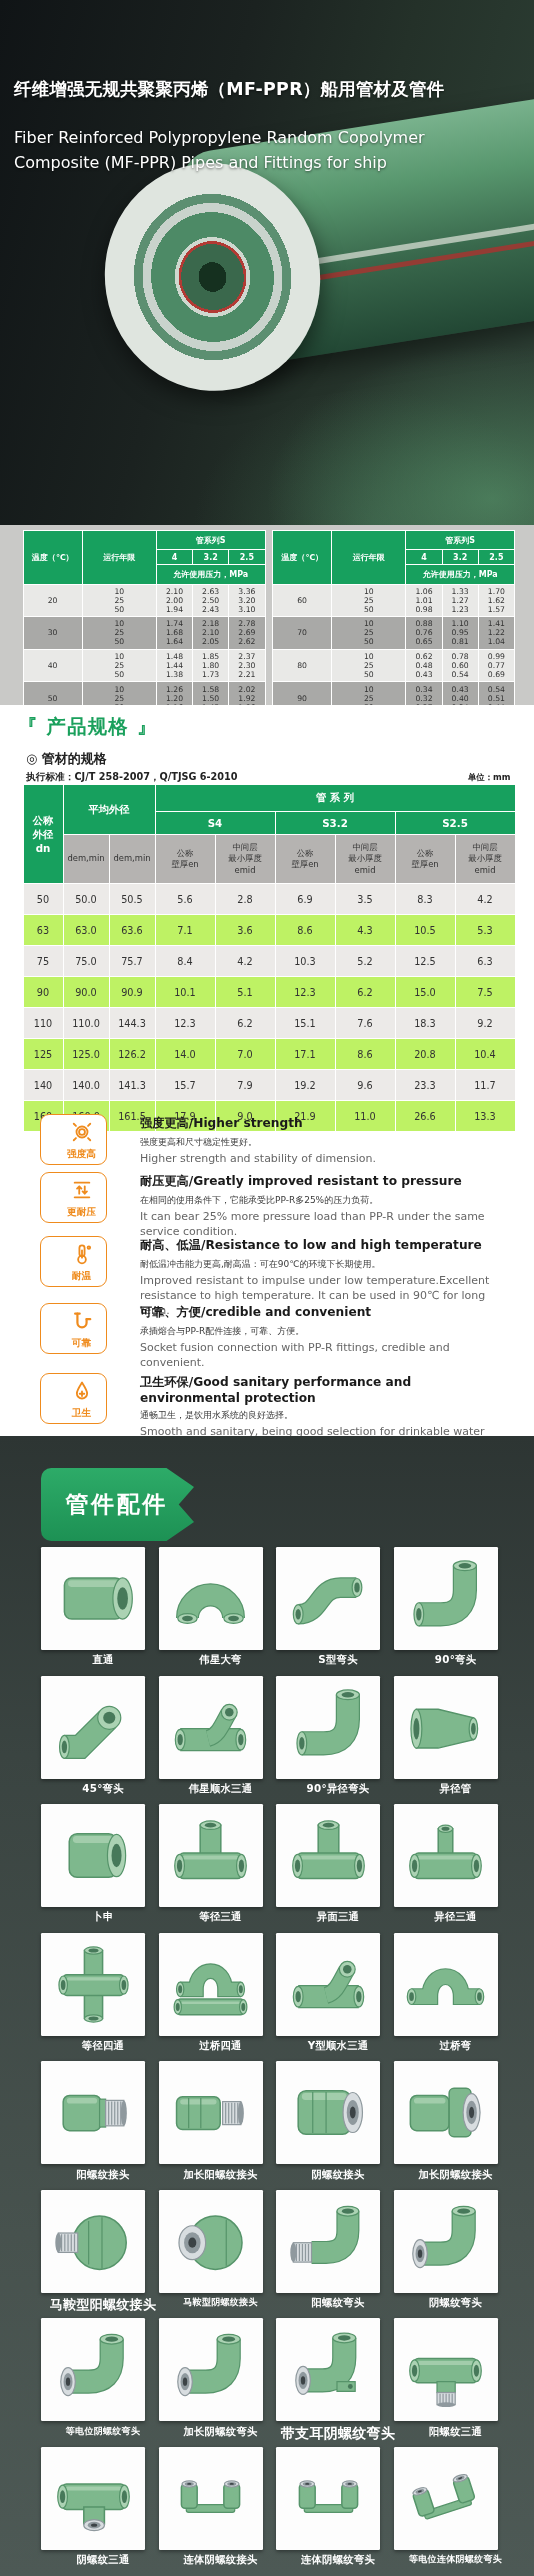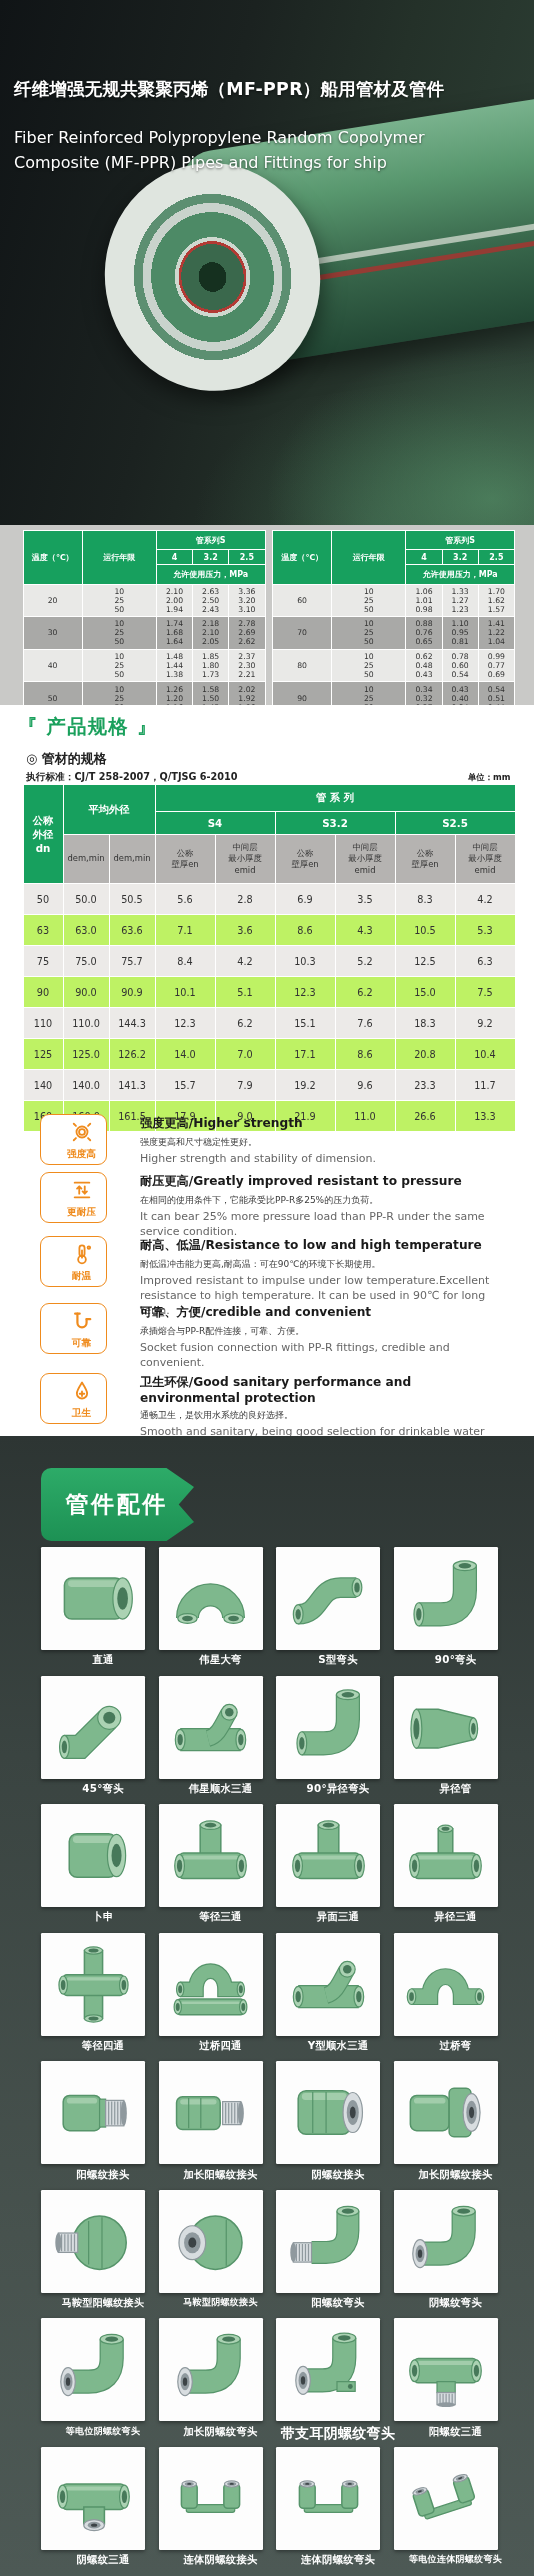--- a/index.html
+++ b/index.html
@@ -796,21 +796,21 @@
               <line x1="84" y1="40" x2="84" y2="124" stroke="#56946a" stroke-width="2"></line>
               <rect x="12" y="66" width="32" height="32" fill="#d8dde0" stroke="#8f999e" stroke-width="2"></rect>
               <line x1="17.333333333333332" y1="68" x2="17.333333333333332" y2="96" stroke="#8f999e" stroke-width="2"></line>
               <line x1="22.666666666666664" y1="68" x2="22.666666666666664" y2="96" stroke="#8f999e" stroke-width="2"></line>
               <line x1="28" y1="68" x2="28" y2="96" stroke="#8f999e" stroke-width="2"></line>
               <line x1="33.33333333333333" y1="68" x2="33.33333333333333" y2="96" stroke="#8f999e" stroke-width="2"></line>
               <line x1="38.66666666666667" y1="68" x2="38.66666666666667" y2="96" stroke="#8f999e" stroke-width="2"></line>
               <ellipse cx="12" cy="82" rx="5" ry="16" fill="#8f999e"></ellipse>
             </svg>
           </div>
-          <div class="fit-label" style="font-size: 10px;">马鞍型阳螺纹接头</div>
+          <div class="fit-label" style="font-size: 13px;">马鞍型阳螺纹接头</div>
         </div>
         <div class="fit-card">
           <div class="fit-img">
             <svg viewBox="0 0 140 160" width="85" height="97">
               <circle cx="78" cy="82" r="44" fill="#7eb88d" stroke="#56946a" stroke-width="2.5"></circle>
               <line x1="96" y1="44" x2="96" y2="120" stroke="#56946a" stroke-width="2"></line>
               <ellipse cx="40" cy="82" rx="22" ry="28" fill="#d8dde0" stroke="#8f999e" stroke-width="2"></ellipse>
               <ellipse cx="40" cy="82" rx="13.64" ry="17.36" fill="#8f999e"></ellipse>
               <ellipse cx="40" cy="82" rx="6.6" ry="8.4" fill="#3c4346"></ellipse>
             </svg>

